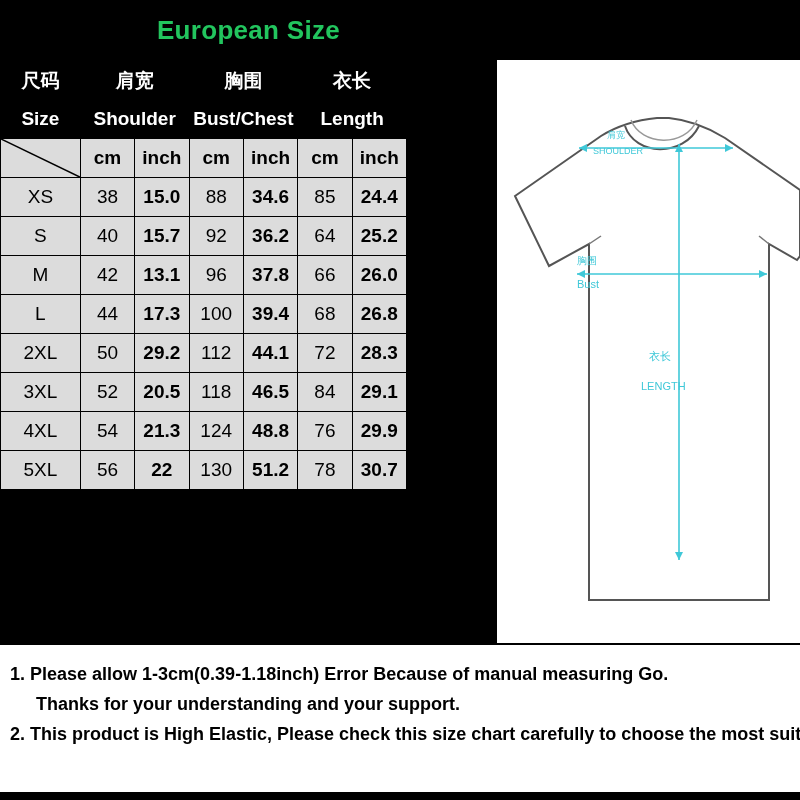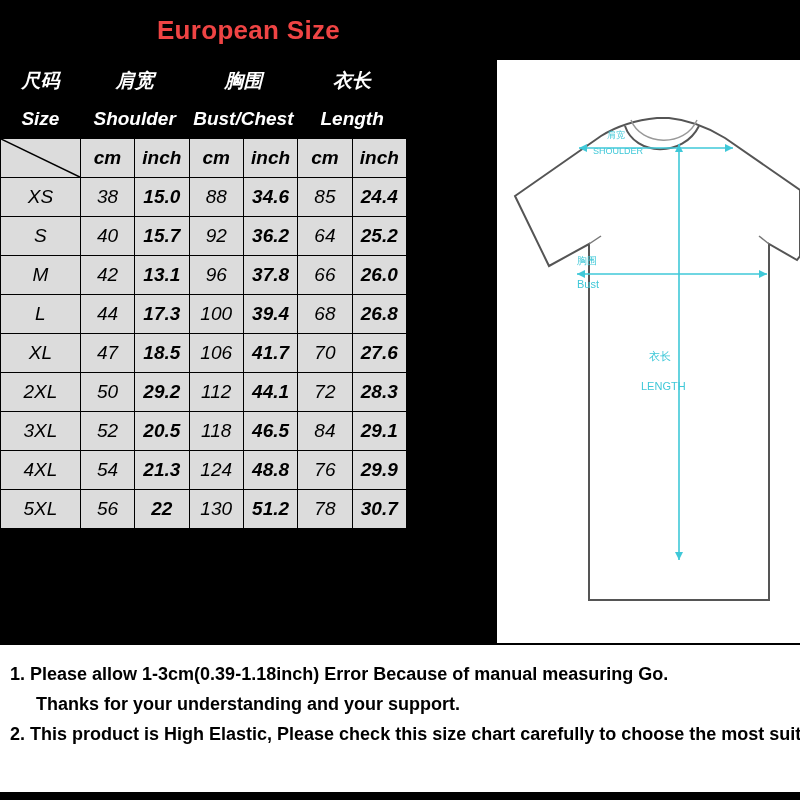--- a/index.html
+++ b/index.html
@@ -12,30 +12,30 @@
   .page{position:relative;width:800px;height:800px;box-sizing:border-box;}
 
   
   .top-band{
     position:absolute;left:0;top:0;width:800px;height:60px;
     background:#000;
   }
   .title{
     position:absolute;left:0;top:0;width:497px;height:60px;
     display:flex;align-items:center;justify-content:center;
-    color:#ef4444;font-weight:bold;font-size:26px;letter-spacing:0.3px;
+    color:#22c55e;font-weight:bold;font-size:26px;letter-spacing:0.3px;
   }
 
   
   .table-wrap{
     position:absolute;left:0;top:60px;width:497px;height:583px;
     background:#000;
   }
   table.size{
-    border-collapse:collapse;width:407px;table-layout:fixed;font-style:italic;
+    border-collapse:collapse;width:407px;table-layout:fixed;
   }
   table.size td{
     border:1px solid #000;
     text-align:center;
     vertical-align:middle;
     font-size:19px;
     color:#000;
     background:#dcdcdc;
     height:38px;
     padding:0;
@@ -165,29 +165,20 @@
         <tr>
           <td>L</td>
           <td>44</td>
           <td class="red">17.3</td>
           <td>100</td>
           <td class="red">39.4</td>
           <td>68</td>
           <td class="red">26.8</td>
         </tr>
         <tr>
-          <td>XL</td>
-          <td>47</td>
-          <td class="red">18.5</td>
-          <td>106</td>
-          <td class="red">41.7</td>
-          <td>70</td>
-          <td class="red">27.6</td>
-        </tr>
-        <tr>
           <td>2XL</td>
           <td>50</td>
           <td class="red">29.2</td>
           <td>112</td>
           <td class="red">44.1</td>
           <td>72</td>
           <td class="red">28.3</td>
         </tr>
         <tr>
           <td>3XL</td>

